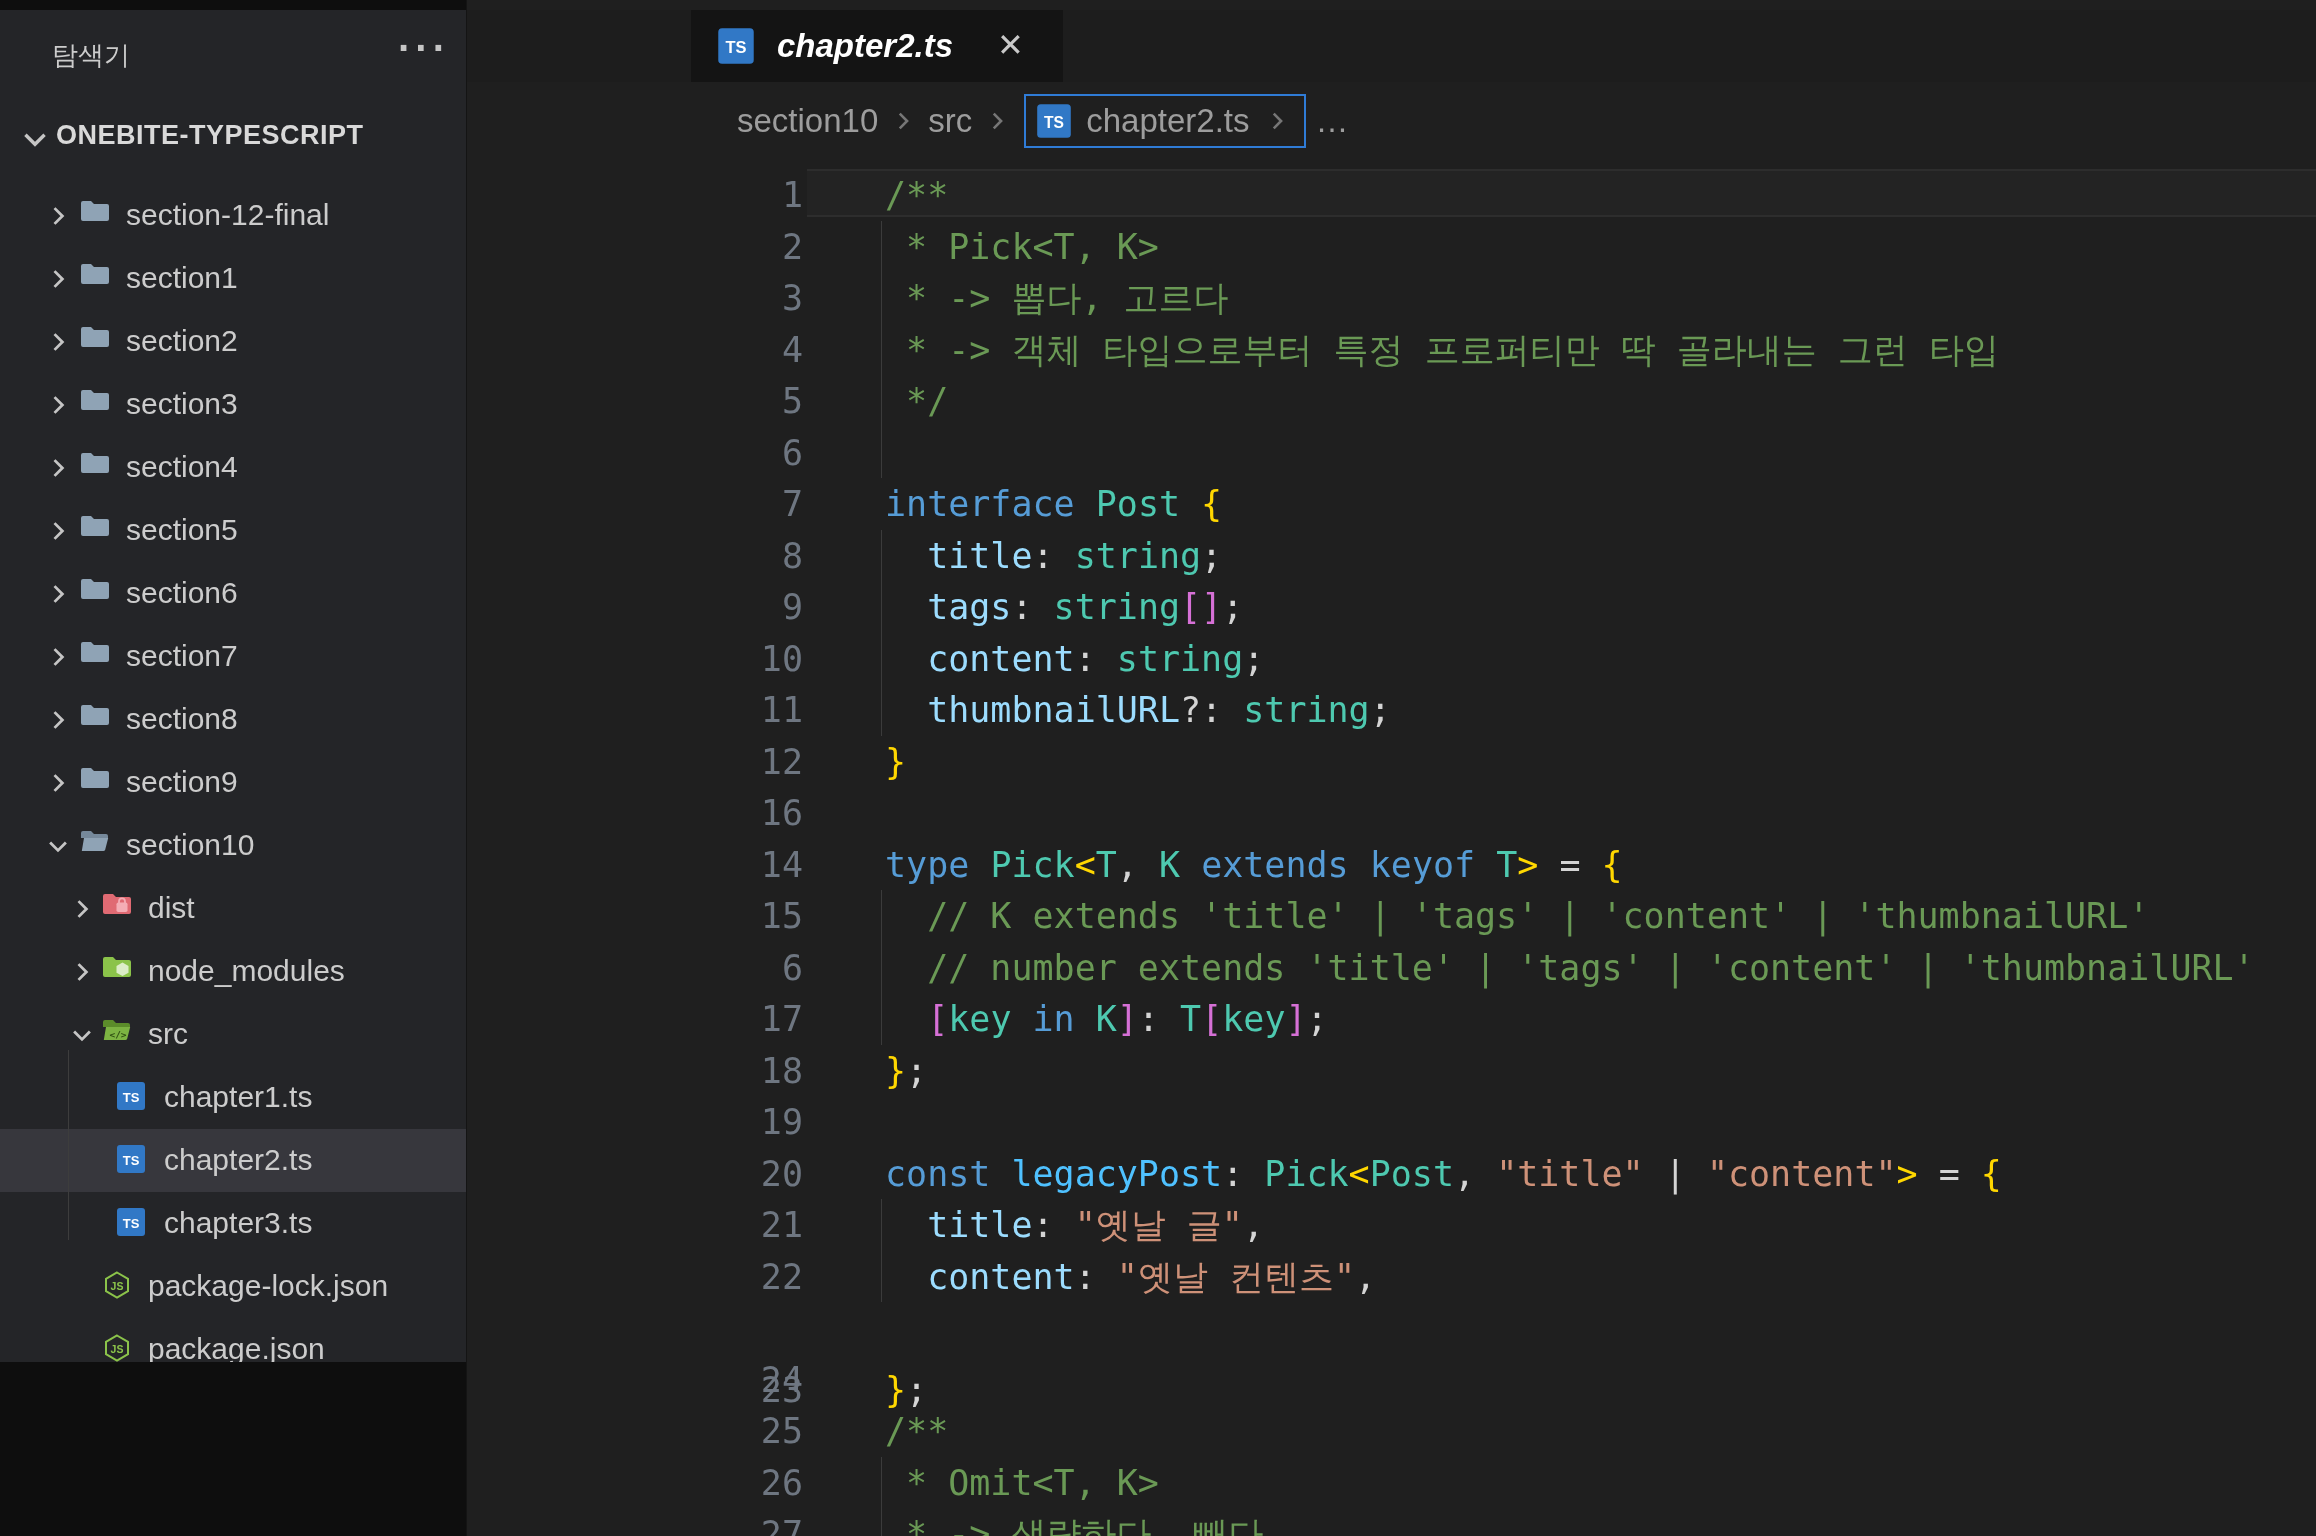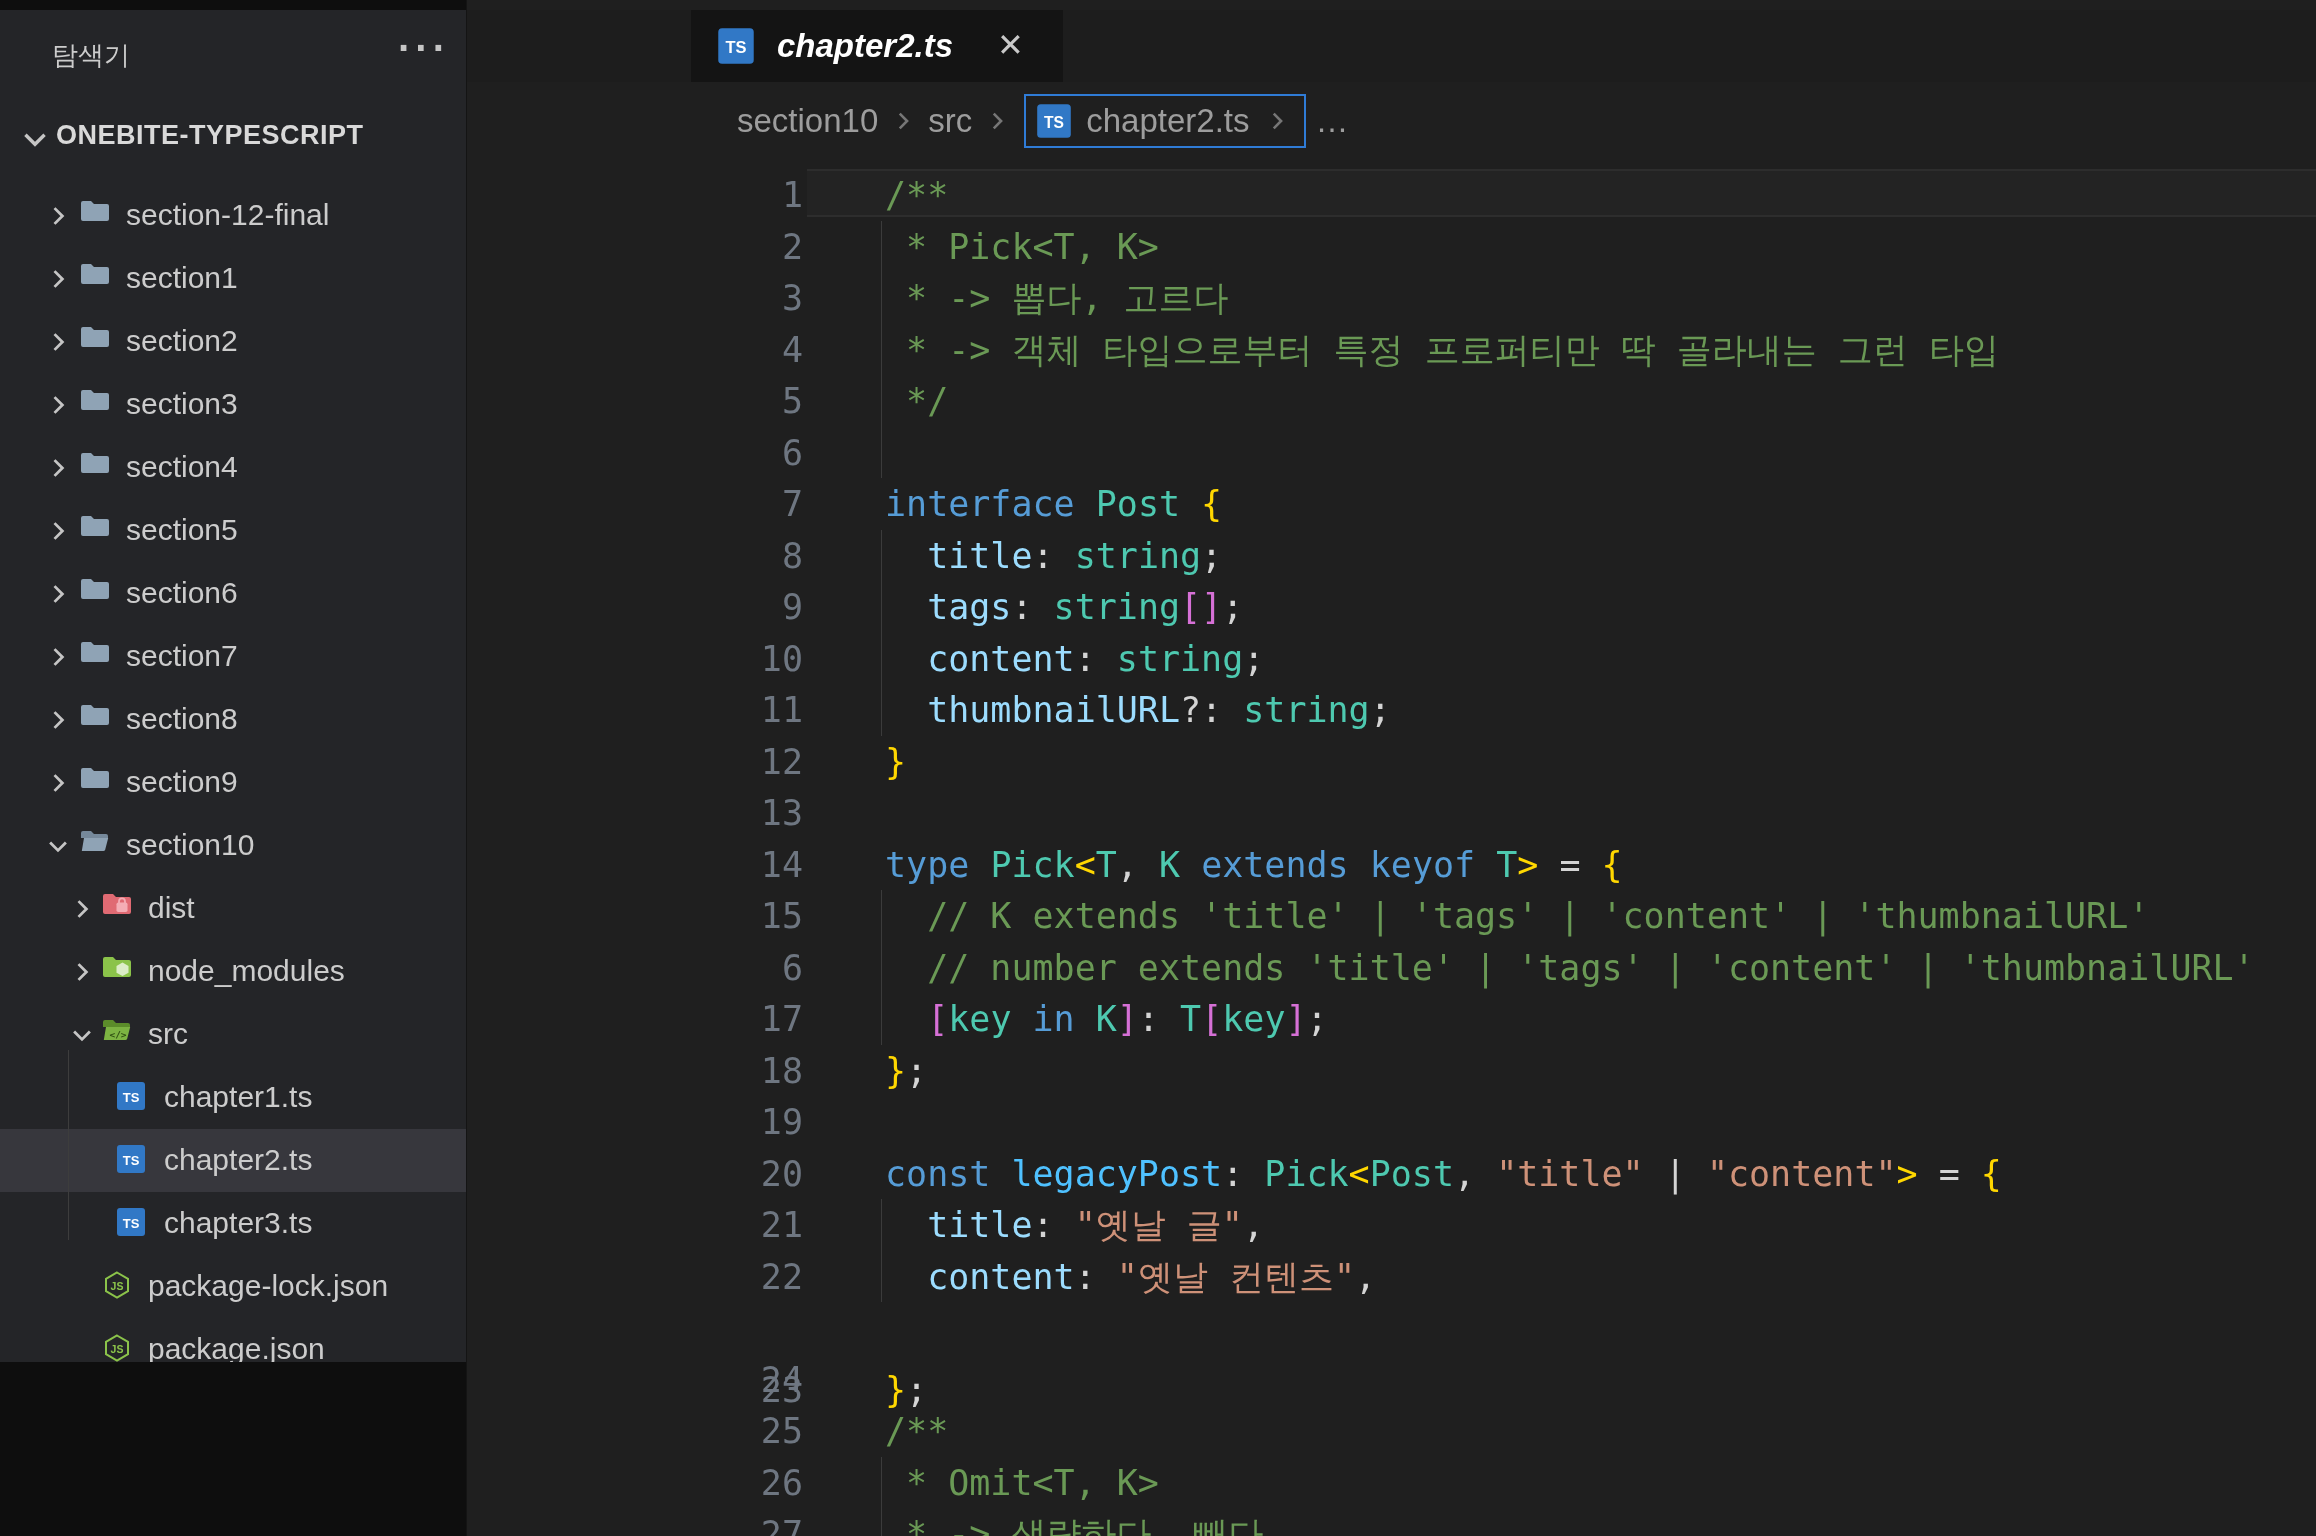--- a/index.html
+++ b/index.html
@@ -400,21 +400,21 @@
         <div class="cline" style="top: 112px;"><span class="ln">3</span><span class="ct"><span class="tk-c"> * -&gt; 뽑다, 고르다</span></span></div>
         <div class="cline" style="top: 163.5px;"><span class="ln">4</span><span class="ct"><span class="tk-c"> * -&gt; 객체 타입으로부터 특정 프로퍼티만 딱 골라내는 그런 타입</span></span></div>
         <div class="cline" style="top: 215px;"><span class="ln">5</span><span class="ct"><span class="tk-c"> */</span></span></div>
         <div class="cline" style="top: 266.5px;"><span class="ln">6</span><span class="ct"></span></div>
         <div class="cline" style="top: 318px;"><span class="ln">7</span><span class="ct"><span class="tk-kw">interface</span><span class="tk-pu"> </span><span class="tk-ty">Post</span><span class="tk-pu"> </span><span class="tk-b1">{</span></span></div>
         <div class="cline" style="top: 369.5px;"><span class="ln">8</span><span class="ct"><span class="tk-pu">  </span><span class="tk-pr">title</span><span class="tk-pu">: </span><span class="tk-ty">string</span><span class="tk-pu">;</span></span></div>
         <div class="cline" style="top: 421px;"><span class="ln">9</span><span class="ct"><span class="tk-pu">  </span><span class="tk-pr">tags</span><span class="tk-pu">: </span><span class="tk-ty">string</span><span class="tk-b2">[]</span><span class="tk-pu">;</span></span></div>
         <div class="cline" style="top: 472.5px;"><span class="ln">10</span><span class="ct"><span class="tk-pu">  </span><span class="tk-pr">content</span><span class="tk-pu">: </span><span class="tk-ty">string</span><span class="tk-pu">;</span></span></div>
         <div class="cline" style="top: 524px;"><span class="ln">11</span><span class="ct"><span class="tk-pu">  </span><span class="tk-pr">thumbnailURL</span><span class="tk-pu">?: </span><span class="tk-ty">string</span><span class="tk-pu">;</span></span></div>
         <div class="cline" style="top: 575.5px;"><span class="ln">12</span><span class="ct"><span class="tk-b1">}</span></span></div>
-        <div class="cline" style="top: 627px;"><span class="ln">13</span><span class="ct"></span></div>
+        <div class="cline" style="top: 627px;"><span class="ln">16</span><span class="ct"></span></div>
         <div class="cline" style="top: 678.5px;"><span class="ln">14</span><span class="ct"><span class="tk-kw">type</span><span class="tk-pu"> </span><span class="tk-ty">Pick</span><span class="tk-b1">&lt;</span><span class="tk-ty">T</span><span class="tk-pu">, </span><span class="tk-ty">K</span><span class="tk-pu"> </span><span class="tk-kw">extends</span><span class="tk-pu"> </span><span class="tk-kw">keyof</span><span class="tk-pu"> </span><span class="tk-ty">T</span><span class="tk-b1">&gt;</span><span class="tk-pu"> = </span><span class="tk-b1">{</span></span></div>
         <div class="cline" style="top: 730px;"><span class="ln">15</span><span class="ct"><span class="tk-pu">  </span><span class="tk-c">// K extends 'title' | 'tags' | 'content' | 'thumbnailURL'</span></span></div>
         <div class="cline" style="top: 781.5px;"><span class="ln">6</span><span class="ct"><span class="tk-pu">  </span><span class="tk-c">// number extends 'title' | 'tags' | 'content' | 'thumbnailURL'</span></span></div>
         <div class="cline" style="top: 833px;"><span class="ln">17</span><span class="ct"><span class="tk-pu">  </span><span class="tk-b2">[</span><span class="tk-ty">key</span><span class="tk-pu"> </span><span class="tk-kw">in</span><span class="tk-pu"> </span><span class="tk-ty">K</span><span class="tk-b2">]</span><span class="tk-pu">: </span><span class="tk-ty">T</span><span class="tk-b2">[</span><span class="tk-ty">key</span><span class="tk-b2">]</span><span class="tk-pu">;</span></span></div>
         <div class="cline" style="top: 884.5px;"><span class="ln">18</span><span class="ct"><span class="tk-b1">}</span><span class="tk-pu">;</span></span></div>
         <div class="cline" style="top: 936px;"><span class="ln">19</span><span class="ct"></span></div>
         <div class="cline" style="top: 987.5px;"><span class="ln">20</span><span class="ct"><span class="tk-kw">const</span><span class="tk-pu"> </span><span class="tk-vr">legacyPost</span><span class="tk-pu">: </span><span class="tk-ty">Pick</span><span class="tk-b1">&lt;</span><span class="tk-ty">Post</span><span class="tk-pu">, </span><span class="tk-st">"title"</span><span class="tk-pu"> | </span><span class="tk-st">"content"</span><span class="tk-b1">&gt;</span><span class="tk-pu"> = </span><span class="tk-b1">{</span></span></div>
         <div class="cline" style="top: 1039px;"><span class="ln">21</span><span class="ct"><span class="tk-pu">  </span><span class="tk-pr">title</span><span class="tk-pu">: </span><span class="tk-st">"옛날 글"</span><span class="tk-pu">,</span></span></div>
         <div class="cline" style="top: 1090.5px;"><span class="ln">22</span><span class="ct"><span class="tk-pu">  </span><span class="tk-pr">content</span><span class="tk-pu">: </span><span class="tk-st">"옛날 컨텐츠"</span><span class="tk-pu">,</span></span></div>
         <div class="cline" style="top: 1204px;"><span class="ln">23</span><span class="ct"><span class="tk-b1">}</span><span class="tk-pu">;</span></span></div>

